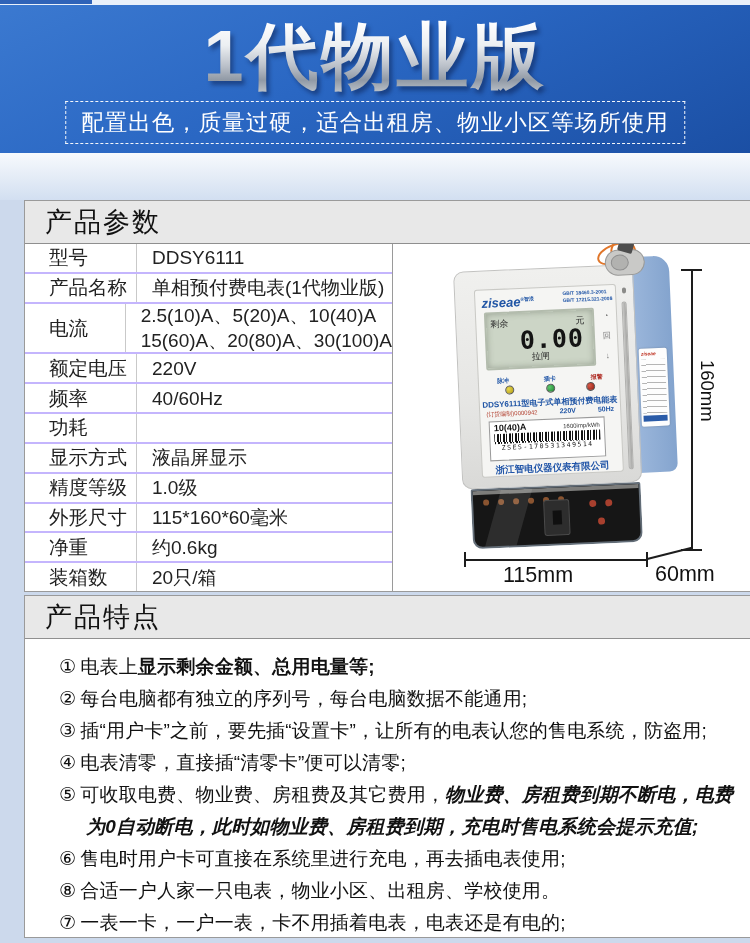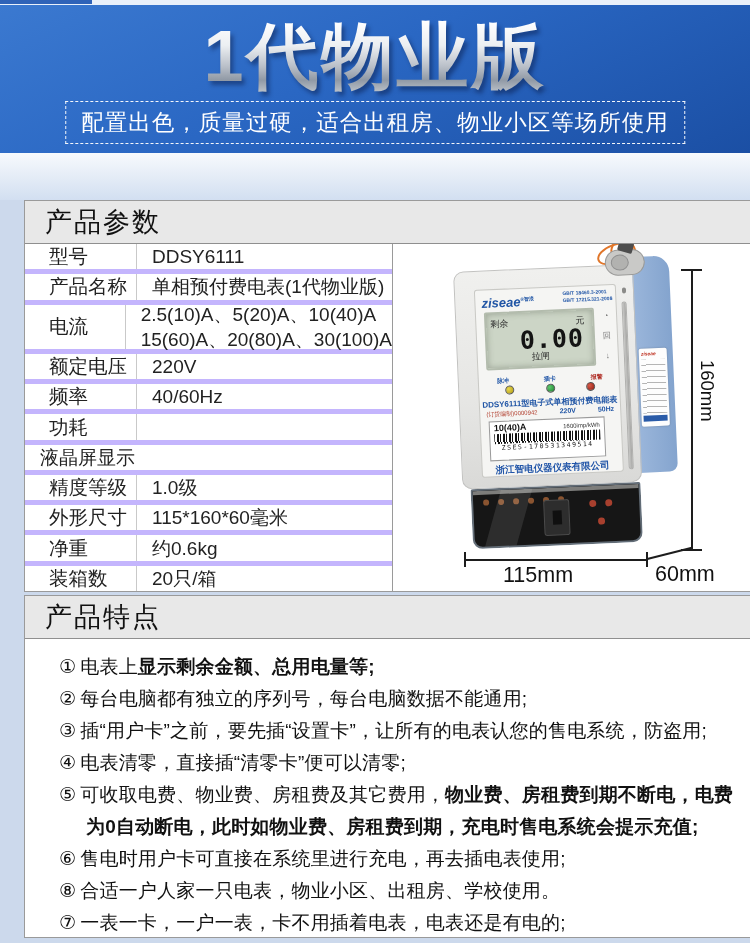--- a/index.html
+++ b/index.html
@@ -26,21 +26,21 @@
   
   .panel { position:absolute; left:24px; width:730px; background:#ffffff; border:1px solid #9a9a9a; }
   .panel-params { top:200px; height:392px; }
   .panel-features { top:595px; height:343px; }
   .sec-header { height:43px; background:#e8e8e8; border-bottom:1px solid #8f8f8f; display:flex; align-items:center;
             padding-left:20px; font-size:27px; color:#111; letter-spacing:2px; }
 
   
   .params-body { position:absolute; top:43px; left:0; right:0; bottom:0; display:flex; }
   .params-table { width:368px; border-right:1px solid #9a9a9a; display:flex; flex-direction:column; }
-  .p-row { flex:1; display:flex; border-bottom:5px solid #c4b5fd; align-items:stretch; min-height:0; }
+  .p-row { flex:1; display:flex; border-bottom:2px solid #c4b5fd; align-items:stretch; min-height:0; }
   .p-row.tall { flex:1.75; }
   .p-row:last-child { border-bottom:none; }
   .p-label { width:112px; padding-left:24px; border-right:1px solid #c9c9c9; display:flex; align-items:center;
             font-size:19.5px; color:#222; }
   .p-value { flex:1; padding-left:15px; display:flex; flex-direction:column; justify-content:center;
             font-size:19px; color:#222; line-height:25px; white-space:nowrap; }
 
   
   .photo-area { position:relative; flex:1; overflow:hidden; }
   .meter { position:absolute; left:66px; top:16px; width:216px; height:292px; transform:rotate(-2.5deg); }
@@ -139,21 +139,21 @@
             transform:rotate(-14deg); transform-origin:left top; }
   .dim-h-label { position:absolute; left:110px; top:319px; font-size:21.5px; }
   .dim-d-label { position:absolute; left:262px; top:318px; font-size:21.5px; }
 
   
   .features-body { position:absolute; top:43px; left:0; right:0; bottom:0; padding:12px 18px 0 34px; }
   .feat { font-size:19px; line-height:32px; color:#111; padding-left:27px; text-indent:-27px;
             letter-spacing:.2px; }
   .fnum { margin-right:4px; }
   .fb { font-weight:bold; }
-  .fbi { font-weight:bold; }
+  .fbi { font-weight:bold; font-style:italic; }
 </style>
 </head>
 <body>
 
 <div class="page">
 
   <div class="top-strip"></div>
   <div class="top-strip-dark"></div>
 
   <div class="banner">
@@ -194,20 +194,21 @@
         <div class="p-row">
           <div class="p-label">频率</div>
           <div class="p-value">
               <span>40/60Hz</span>
             </div>
         </div>
         <div class="p-row">
           <div class="p-label">功耗</div>
         </div>
         <div class="p-row">
+          <div class="p-label">显示方式</div>
           <div class="p-value">
               <span>液晶屏显示</span>
             </div>
         </div>
         <div class="p-row">
           <div class="p-label">精度等级</div>
           <div class="p-value">
               <span>1.0级</span>
             </div>
         </div>

